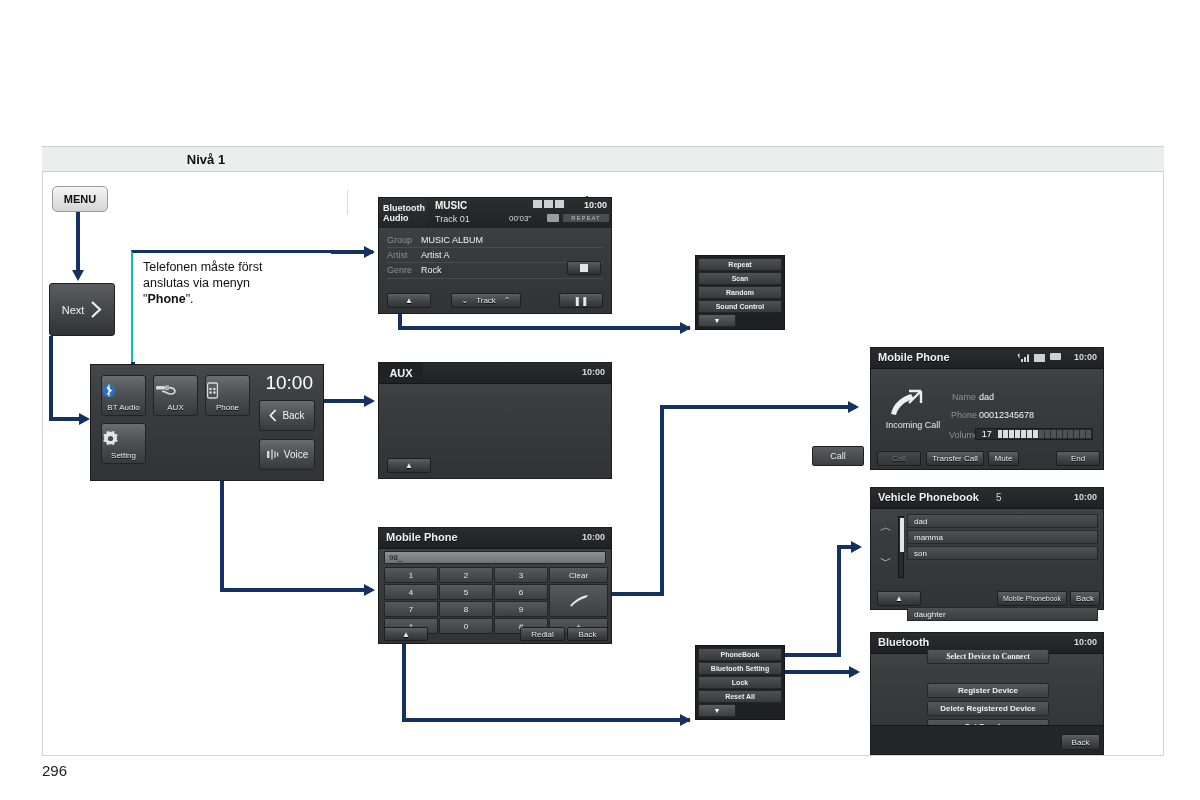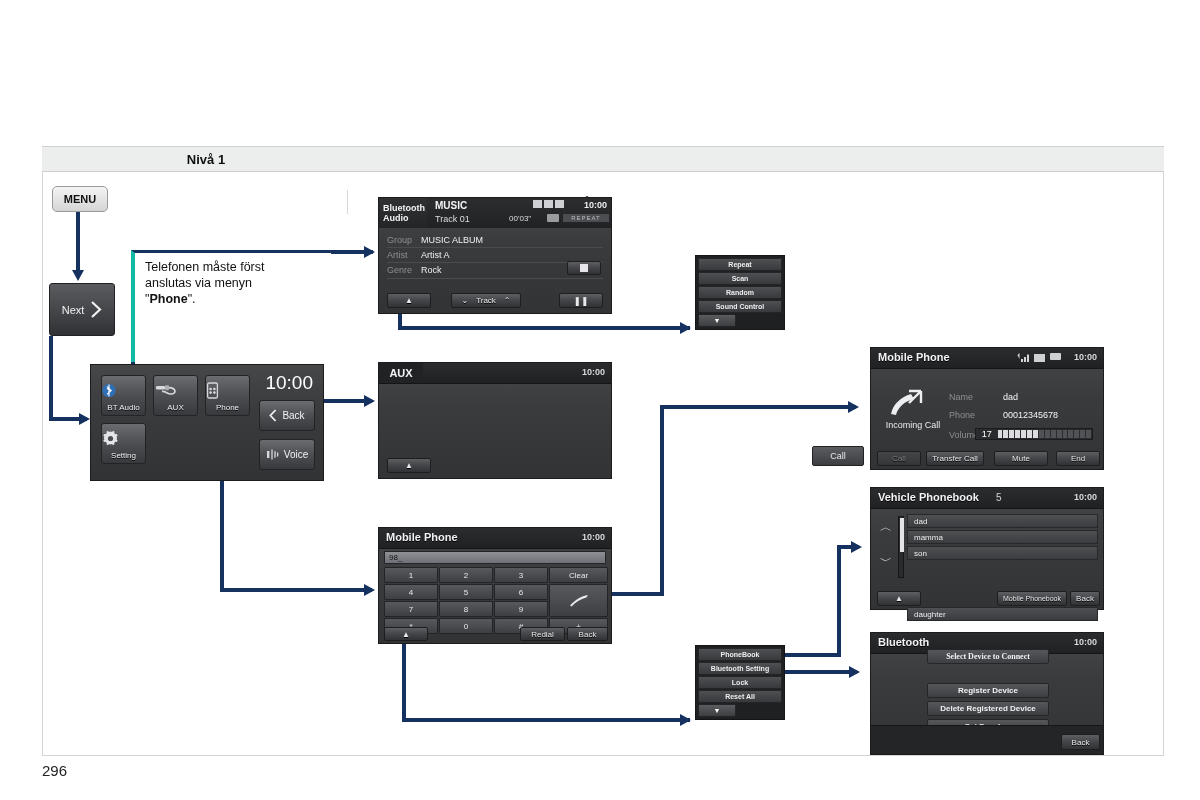--- a/index.html
+++ b/index.html
@@ -129,21 +129,21 @@
     background:linear-gradient(to bottom,#57595d,#3d3f42);
     border:1px solid #232427;box-sizing:border-box;
     display:flex;align-items:center;justify-content:center;font-size:8px;color:#e9e9eb;
   }
 
   
   .call-screen{left:870px;top:347px;width:234px;height:123px;}
   .call-ico{position:absolute;left:14px;top:40px;width:56px;text-align:center;}
   .call-lbl{position:absolute;left:6px;top:72px;width:72px;text-align:center;font-size:9px;color:#e9e9eb;}
   .call-field{position:absolute;font-size:9px;}
-  .call-field .k{display:inline-block;width:54px;color:#8d8f93;}
+  .call-field .k{display:inline-block;width:30px;color:#8d8f93;text-align:center;}
   .call-field .v{color:#f4f4f6;}
   .vol-bar{position:absolute;left:104px;top:80px;width:118px;height:12px;background:#2a2b2e;border:1px solid #1a1b1d;box-sizing:border-box;display:flex;align-items:center;}
   .vol-num{width:22px;text-align:center;font-size:9px;color:#fff;}
   .seg{width:5px;height:8px;margin-right:1px;background:#dcdce0;}
   .seg.off{background:#505256;}
 
   
   .pb-screen{left:870px;top:487px;width:234px;height:123px;}
   .pb-count{position:absolute;left:125px;top:4px;font-size:10px;color:#d6d6da;}
   .pb-scroll{position:absolute;left:27px;top:28px;width:6px;height:62px;background:#2a2b2e;border:1px solid #151618;box-sizing:border-box;}
@@ -201,21 +201,21 @@
   .call-key{
     position:absolute;left:812px;top:446px;width:52px;height:20px;
     background:linear-gradient(to bottom,#5a5c60,#3c3e41);
     border:1px solid #202123;border-radius:2px;box-sizing:border-box;
     display:flex;align-items:center;justify-content:center;font-size:9px;color:#e8e8ea;
   }
 
   
   .note{
     position:absolute;left:131px;top:250px;width:200px;height:112px;
-    border-left:4px solid #14b8a6;border-top:3px solid #15315f;
+    border-left:2px solid #14b8a6;border-top:3px solid #15315f;
     box-sizing:border-box;background:#fff;
   }
   .note-text{
     position:absolute;left:10px;top:6px;width:180px;font-size:12.5px;line-height:16px;color:#111;
   }
   .note-text b{font-weight:bold;}
 
   
   .conn{position:absolute;background:#15315f;}
   .arrow{position:absolute;width:0;height:0;}
@@ -497,21 +497,21 @@
         <span class="seg off"></span>
         <span class="seg off"></span>
         <span class="seg off"></span>
         <span class="seg off"></span>
         <span class="seg off"></span>
         <span class="seg off"></span>
     </div>
 
     <div class="scr-btn dim" style="left:6px;top:103px;width:44px;height:15px;">Call</div>
     <div class="scr-btn" style="left:55px;top:103px;width:58px;height:15px;">Transfer Call</div>
-    <div class="scr-btn" style="left:117px;top:103px;width:54px;height:15px;margin-left:6px;">Mute</div>
+    <div class="scr-btn" style="left:117px;top:103px;width:31px;height:15px;">Mute</div>
     <div class="scr-btn" style="left:185px;top:103px;width:44px;height:15px;">End</div>
   </div>
 
   <div class="screen pb-screen">
     <div class="scr-title-bar"></div>
     <div class="scr-title">Vehicle Phonebook</div>
     <div class="pb-count">5</div>
     <div class="scr-clock">10:00</div>
 
     <div class="pb-arrow" style="top:28px;">︿</div>

